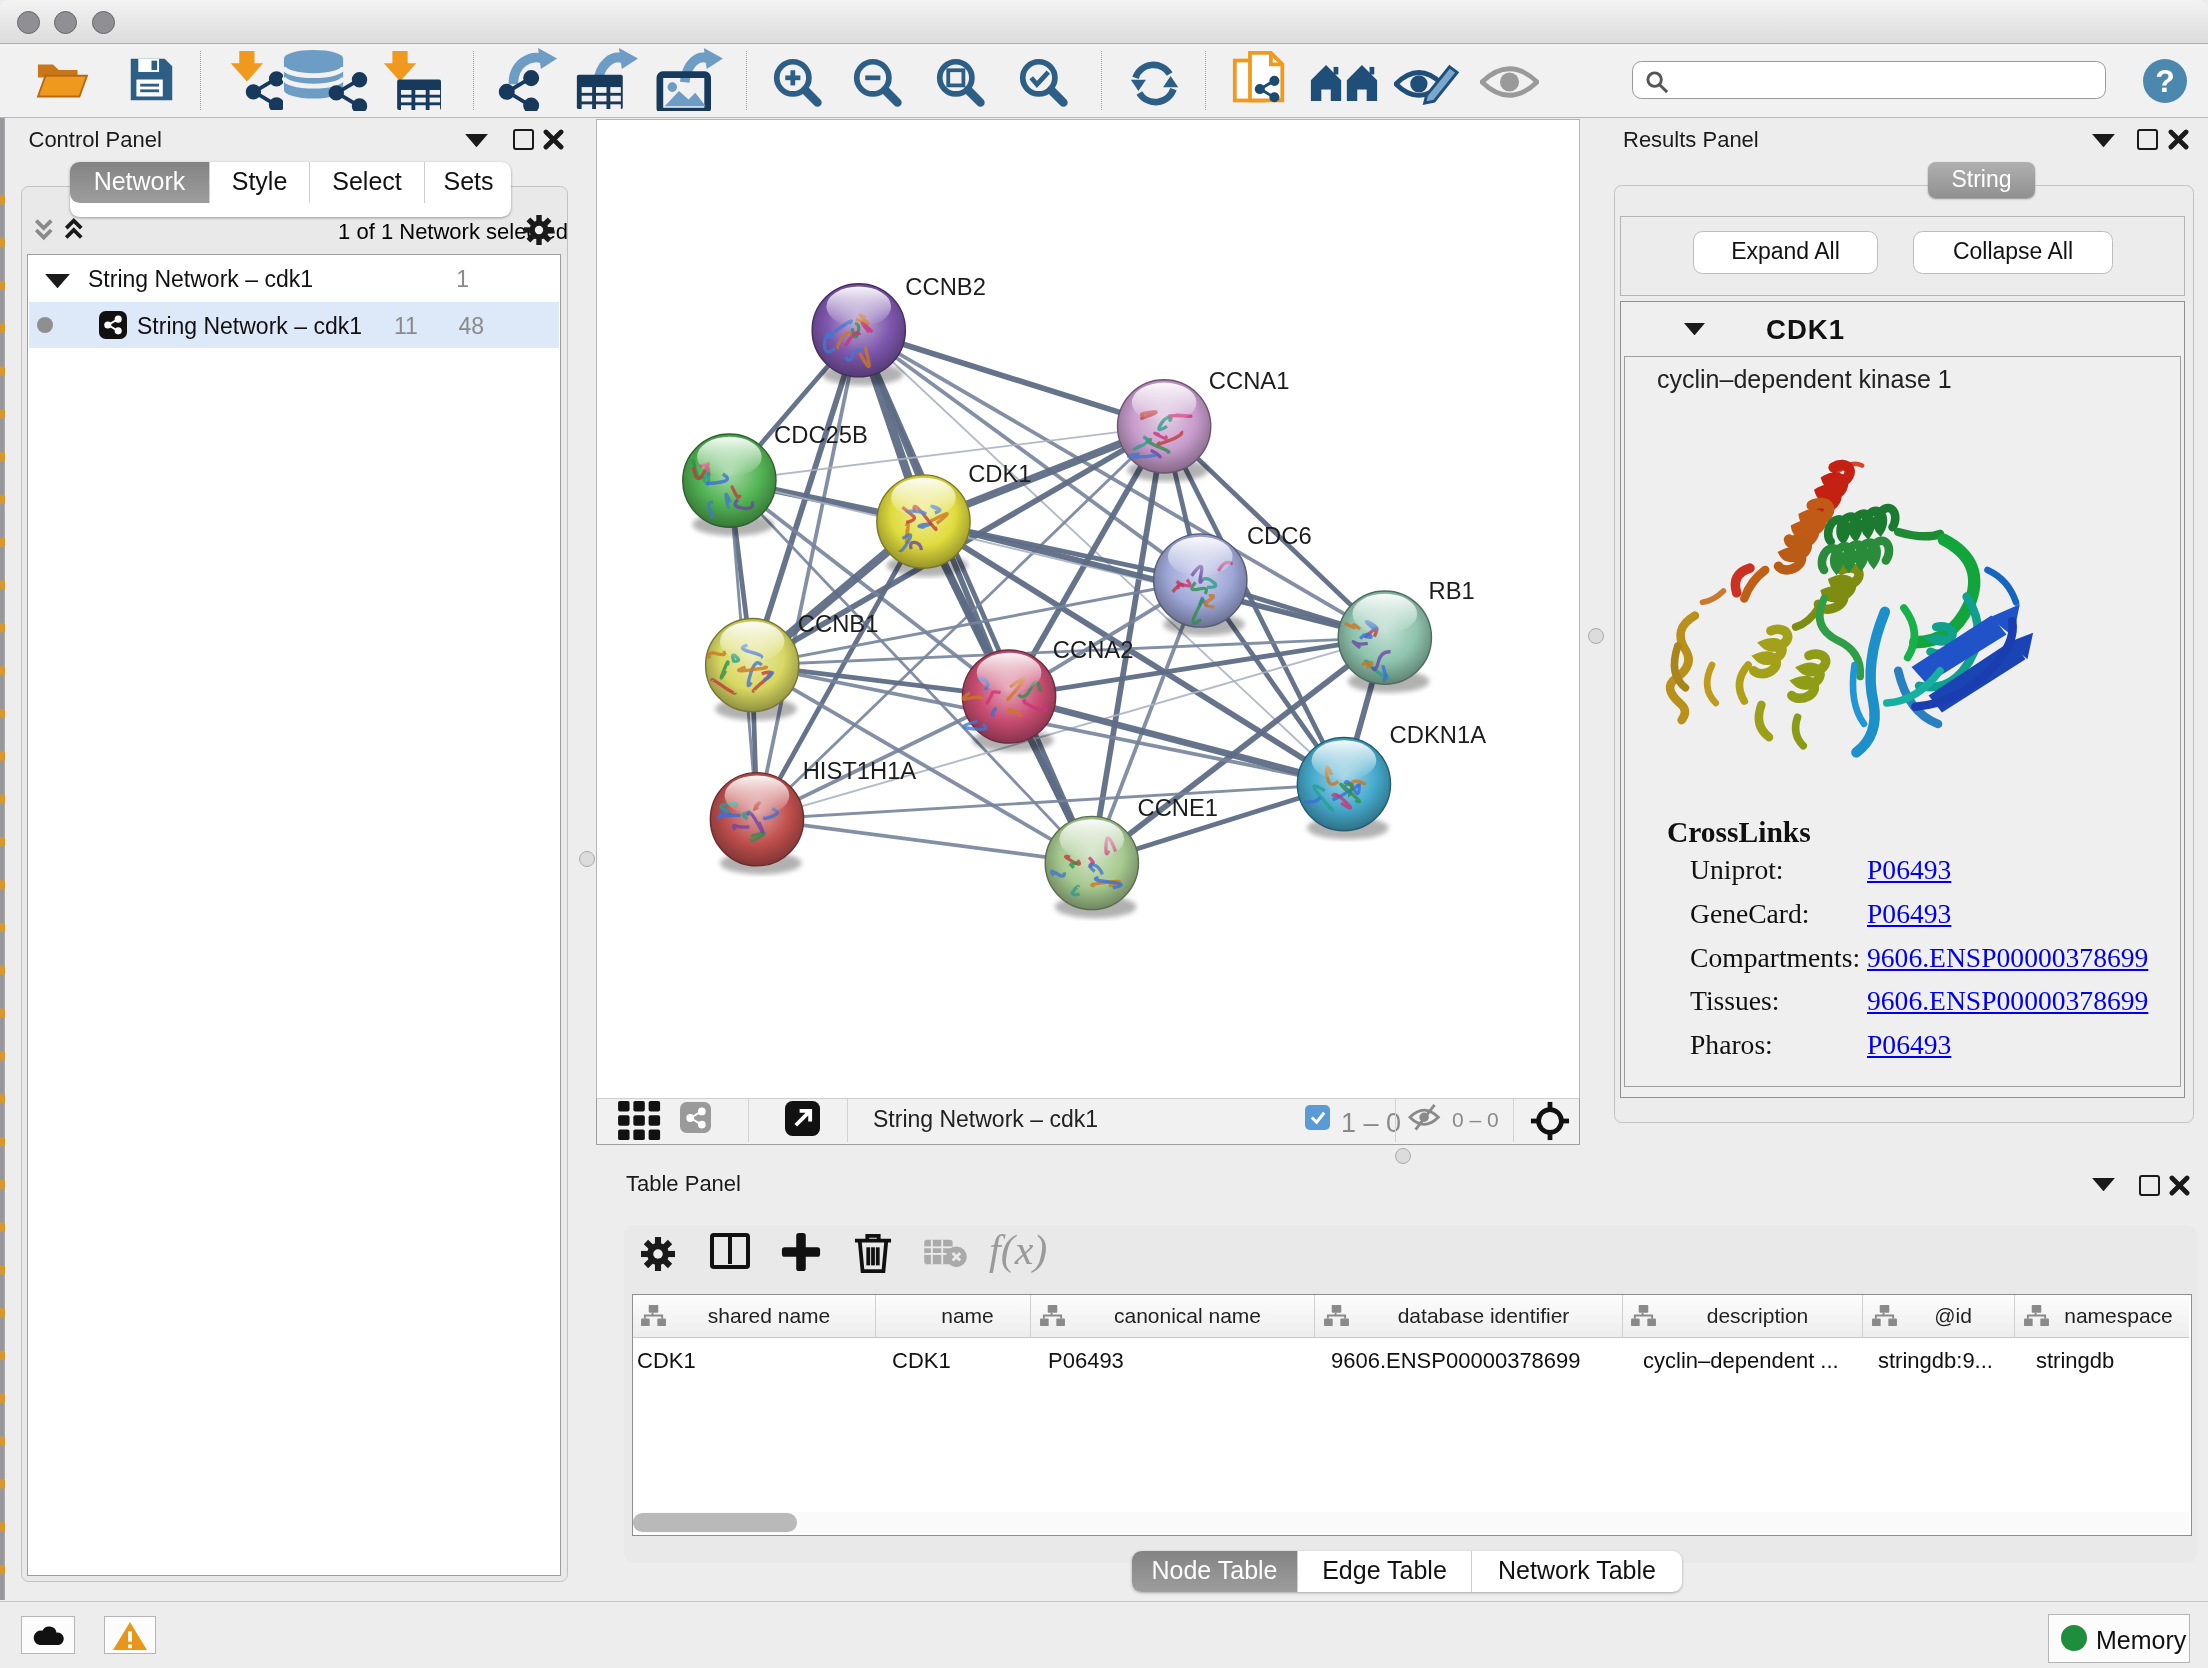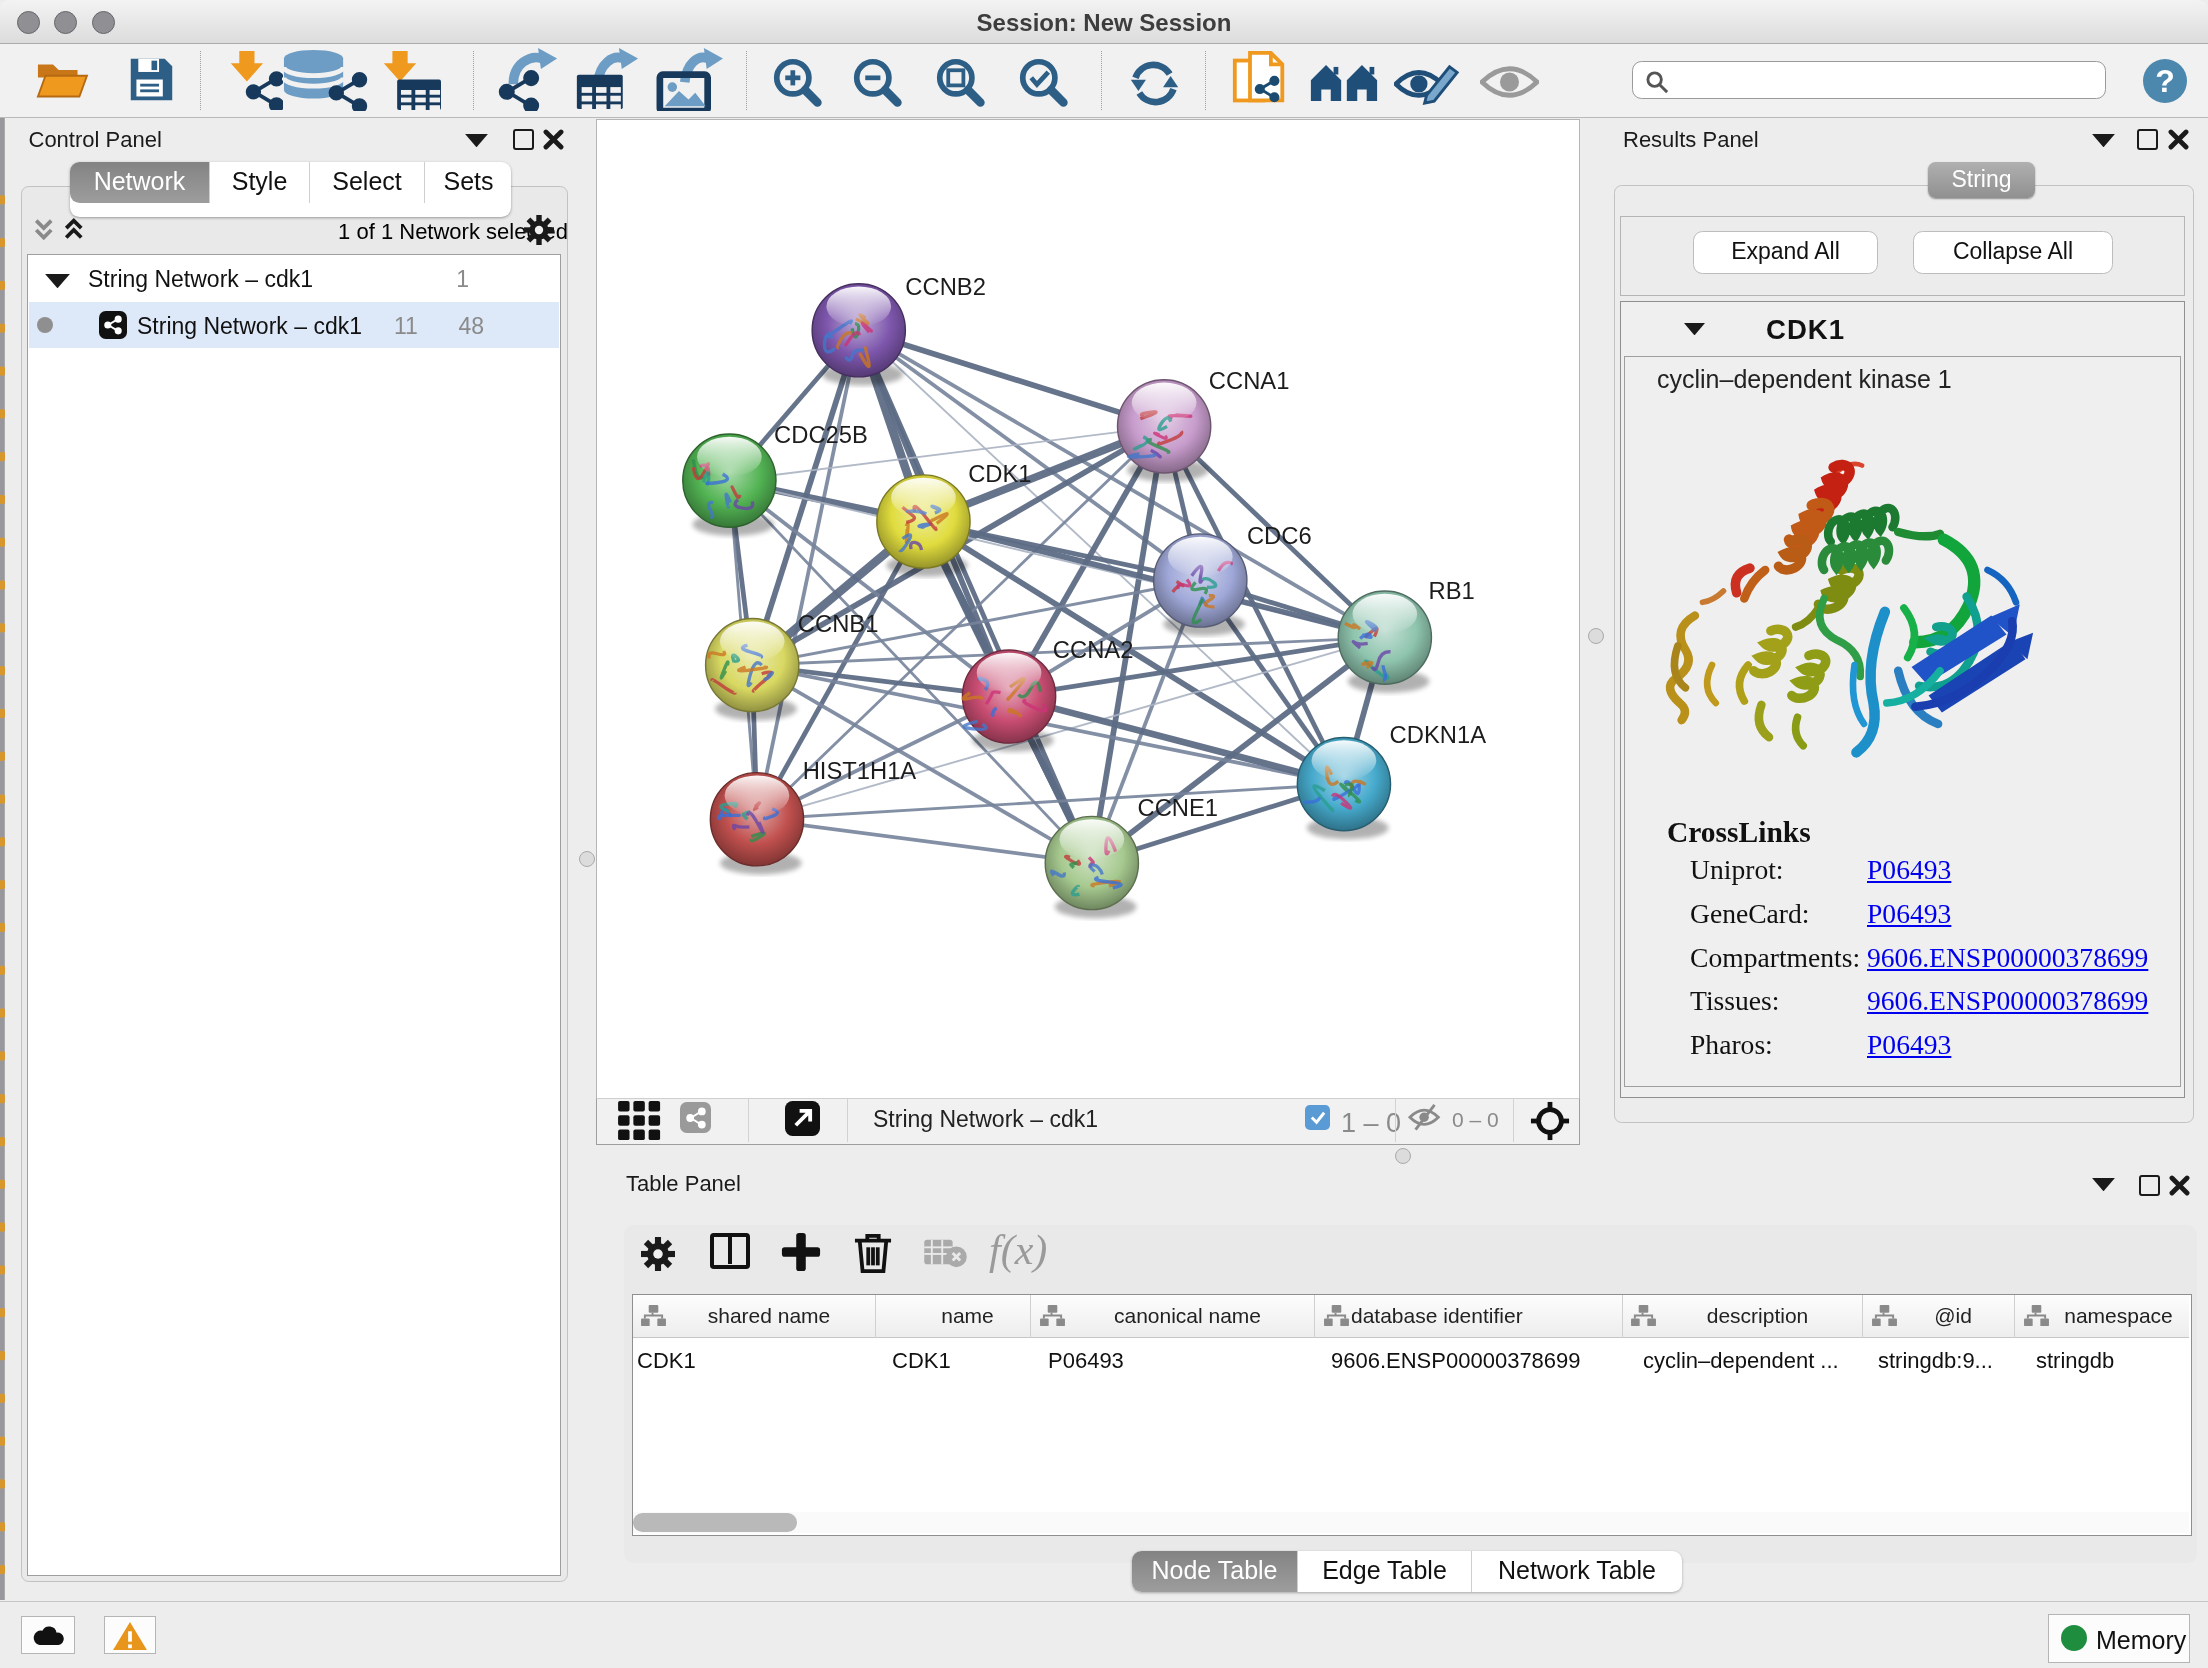--- a/index.html
+++ b/index.html
@@ -2,21 +2,20 @@
 <html style="font-size:15px"><head><meta charset="utf-8"><style>
 *{margin:0;padding:0;box-sizing:border-box}
 html,body{width:2208px;height:1668px;background:#ededed;font-family:"Liberation Sans",sans-serif;overflow:hidden;position:relative}
 .abs{position:absolute}
 .lbl{position:absolute;white-space:nowrap}
 </style></head><body>
 <div class="abs" style="left:0;top:0;width:2208px;height:44px;background:linear-gradient(#f3f3f3,#dcdcdc);border-bottom:1.9px solid #acacac;border-radius:9.5px 9.5px 0 0">
 <div class="abs" style="left:17px;top:10.5px;width:23px;height:23px;border-radius:50%;background:#8f8f94;border:1.4px solid #66666b"></div>
 <div class="abs" style="left:54px;top:10.5px;width:23px;height:23px;border-radius:50%;background:#8f8f94;border:1.4px solid #66666b"></div>
 <div class="abs" style="left:92px;top:10.5px;width:23px;height:23px;border-radius:50%;background:#8f8f94;border:1.4px solid #66666b"></div>
-<div class="lbl" style="left:0;top:8.6px;width:2208px;text-align:center;font-size:24px;font-weight:600;color:#3d3d3d">Session: New Session</div>
 </div>
 <div class="abs" style="left:0;top:44px;width:2208px;height:74px;background:#f1f1f1;border-bottom:1.9px solid #b9b9b9"></div>
 <svg style="position:absolute;left:34px;top:55px" width="55" height="49" viewBox="0 0 58 52">
     <path d="M4,10 h16 l6,6 h20 v8 h-42 z" fill="#c87618"></path>
     <path d="M4,44 l8,-22 h44 l-8,22 z" fill="#f0991f" stroke="#b56a12" stroke-width="2"></path>
   </svg>
 <svg style="position:absolute;left:127px;top:55px" width="49" height="49" viewBox="0 0 52 52">
     <path d="M4,4 h36 l8,8 v36 h-44 z" fill="#2d5e86"></path>
     <rect x="12" y="4" width="22" height="14" fill="#fff"></rect>
     <rect x="26" y="6" width="6" height="10" fill="#2d5e86"></rect>
@@ -719,21 +718,21 @@
 <div class="lbl" style="left:1066px;top:1304px;width:243px;text-align:center;font-size:21px;color:#222;overflow:hidden">canonical name</div>
 <div class="abs" style="left:1622px;top:1295px;width:0;height:43px;border-left:1.9px solid #d0d0d0"></div>
 <svg class="abs" style="left:1324px;top:1305px" width="25" height="23" viewBox="0 0 26 24">
     <g fill="#8a8a8a">
       <rect x="8" y="0" width="10" height="8" rx="1"></rect>
       <rect x="0" y="14" width="9" height="8" rx="1"></rect>
       <rect x="17" y="14" width="9" height="8" rx="1"></rect>
       <path d="M12,8 v4 M4,14 v-3 h18 v3" fill="none" stroke="#8a8a8a" stroke-width="2"></path>
     </g>
   </svg>
-<div class="lbl" style="left:1351px;top:1304px;width:265px;font-size:21px;color:#222;overflow:hidden">database identifier</div>
+<div class="lbl" style="left:1351px;top:1304px;width:265px;text-align:center;font-size:21px;color:#222;overflow:hidden">database identifier</div>
 <div class="abs" style="left:1862px;top:1295px;width:0;height:43px;border-left:1.9px solid #d0d0d0"></div>
 <svg class="abs" style="left:1631px;top:1305px" width="25" height="23" viewBox="0 0 26 24">
     <g fill="#8a8a8a">
       <rect x="8" y="0" width="10" height="8" rx="1"></rect>
       <rect x="0" y="14" width="9" height="8" rx="1"></rect>
       <rect x="17" y="14" width="9" height="8" rx="1"></rect>
       <path d="M12,8 v4 M4,14 v-3 h18 v3" fill="none" stroke="#8a8a8a" stroke-width="2"></path>
     </g>
   </svg>
 <div class="lbl" style="left:1658px;top:1304px;width:199px;text-align:center;font-size:21px;color:#222;overflow:hidden">description</div>

